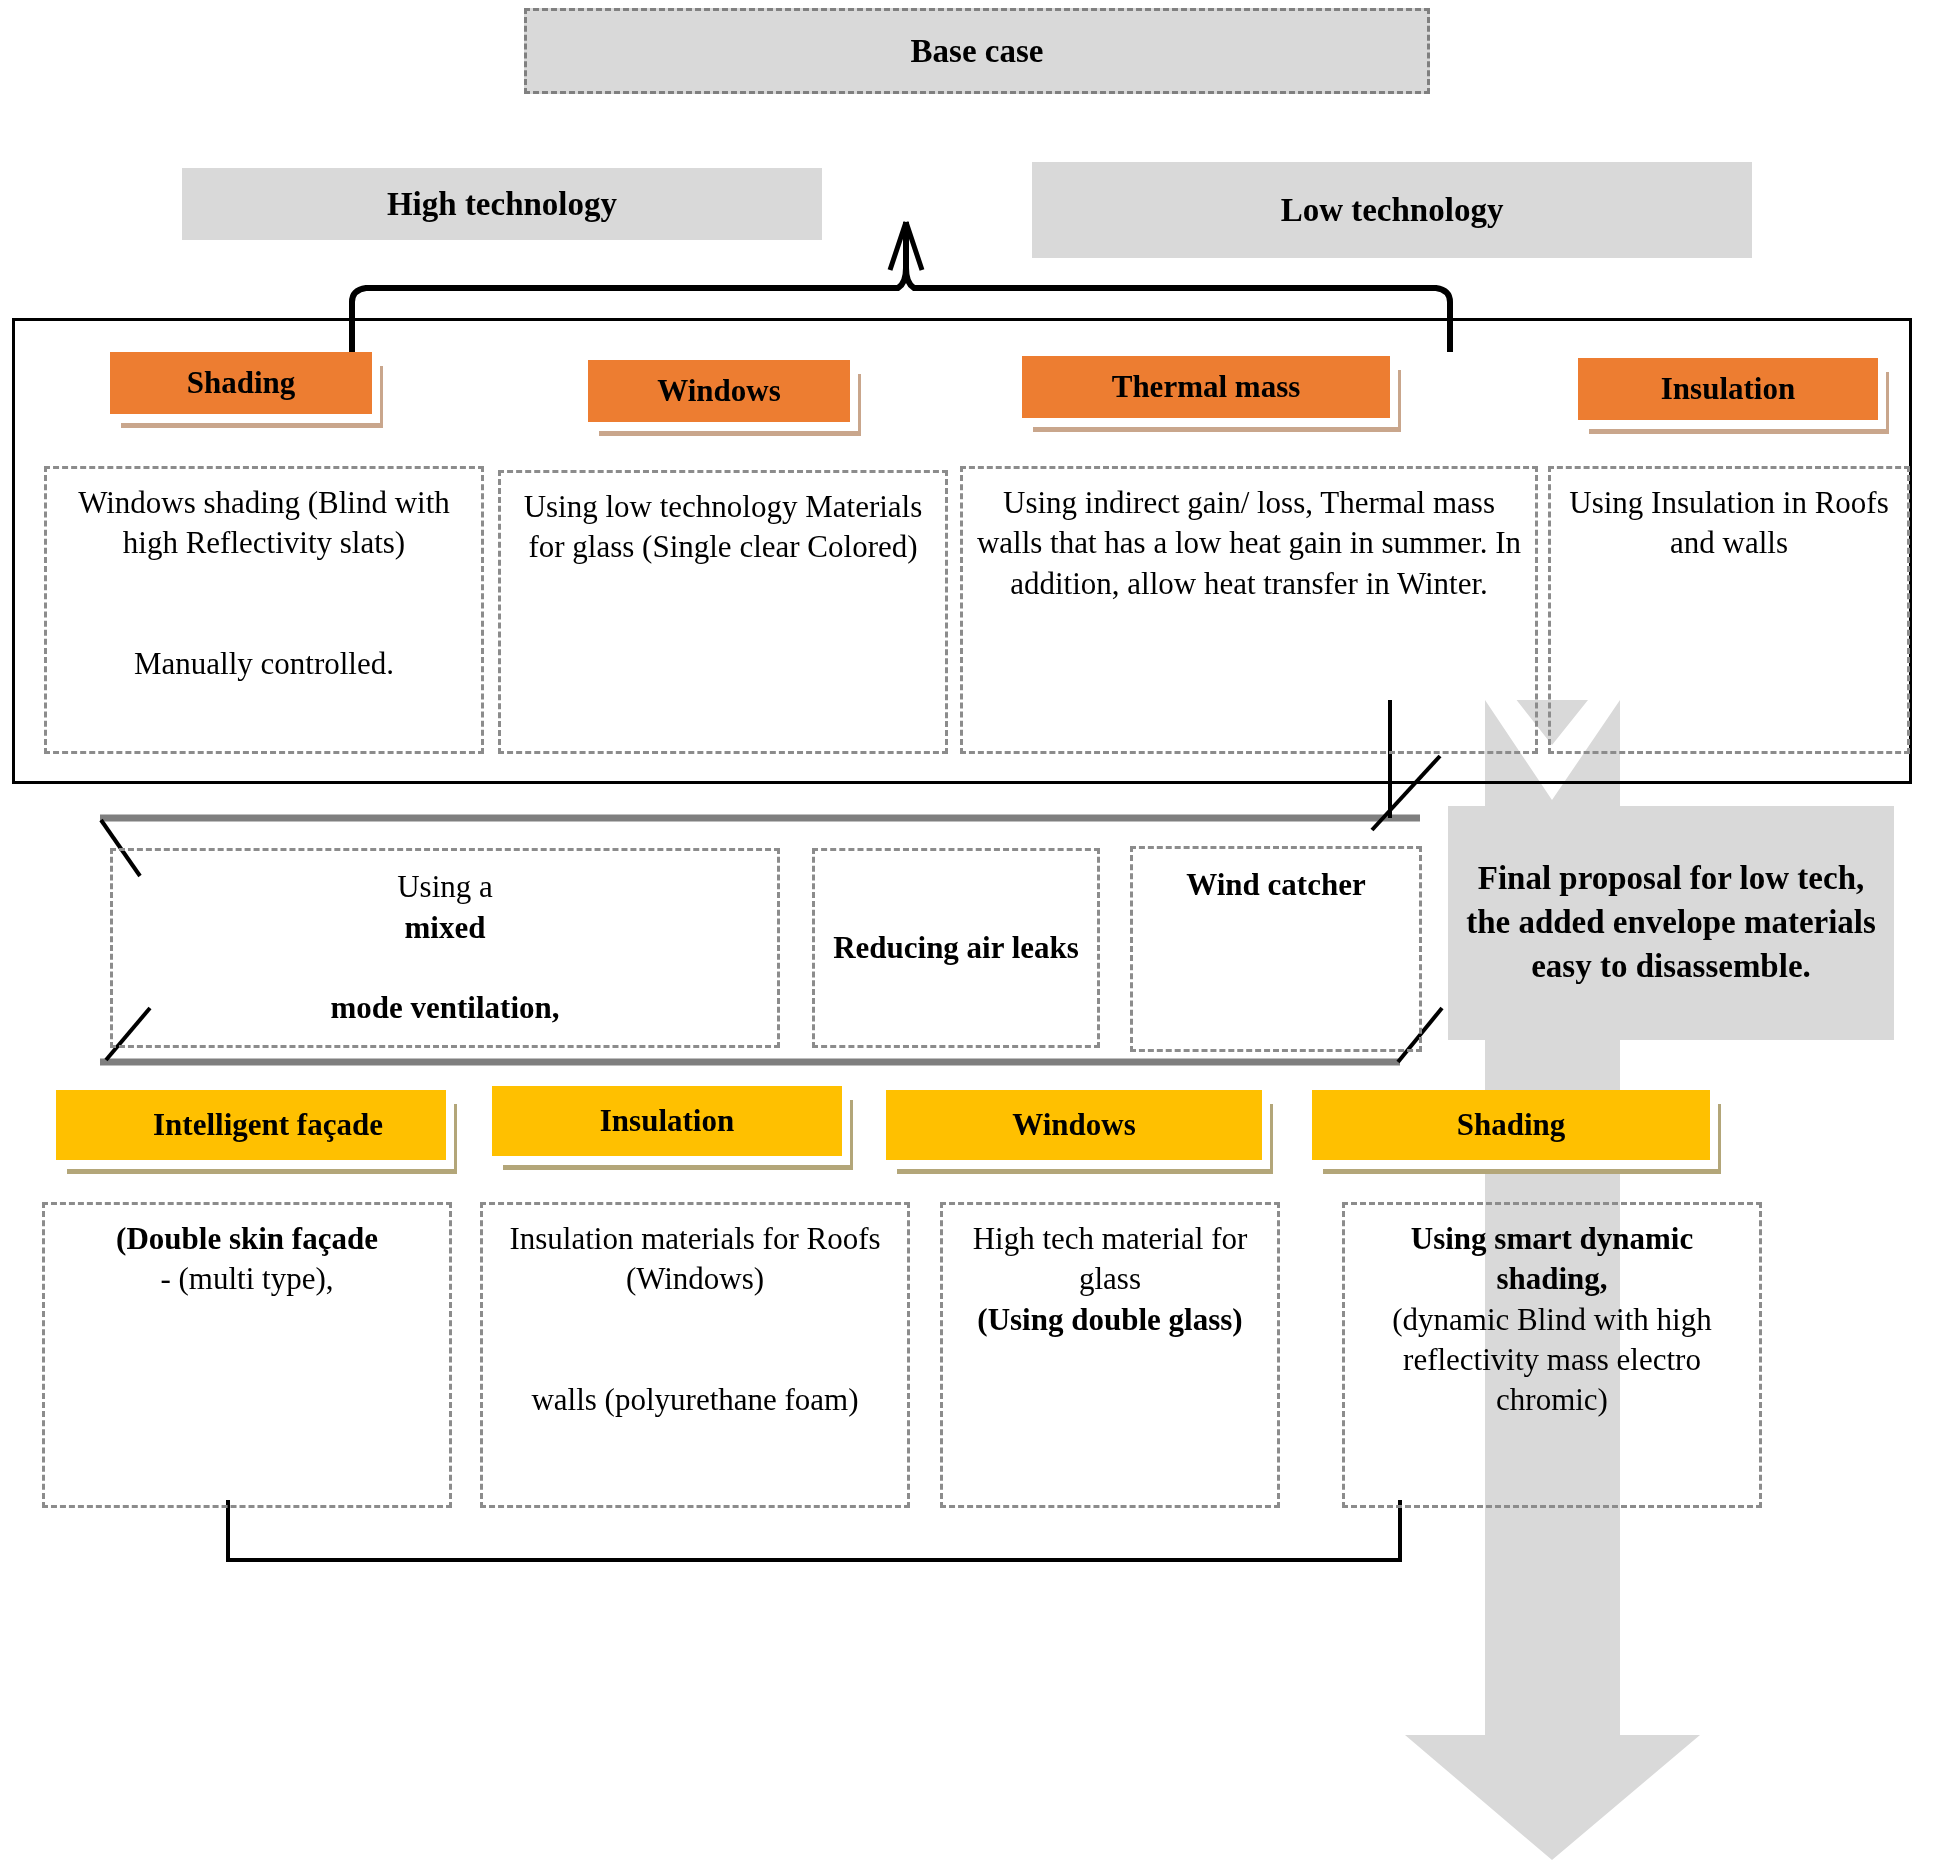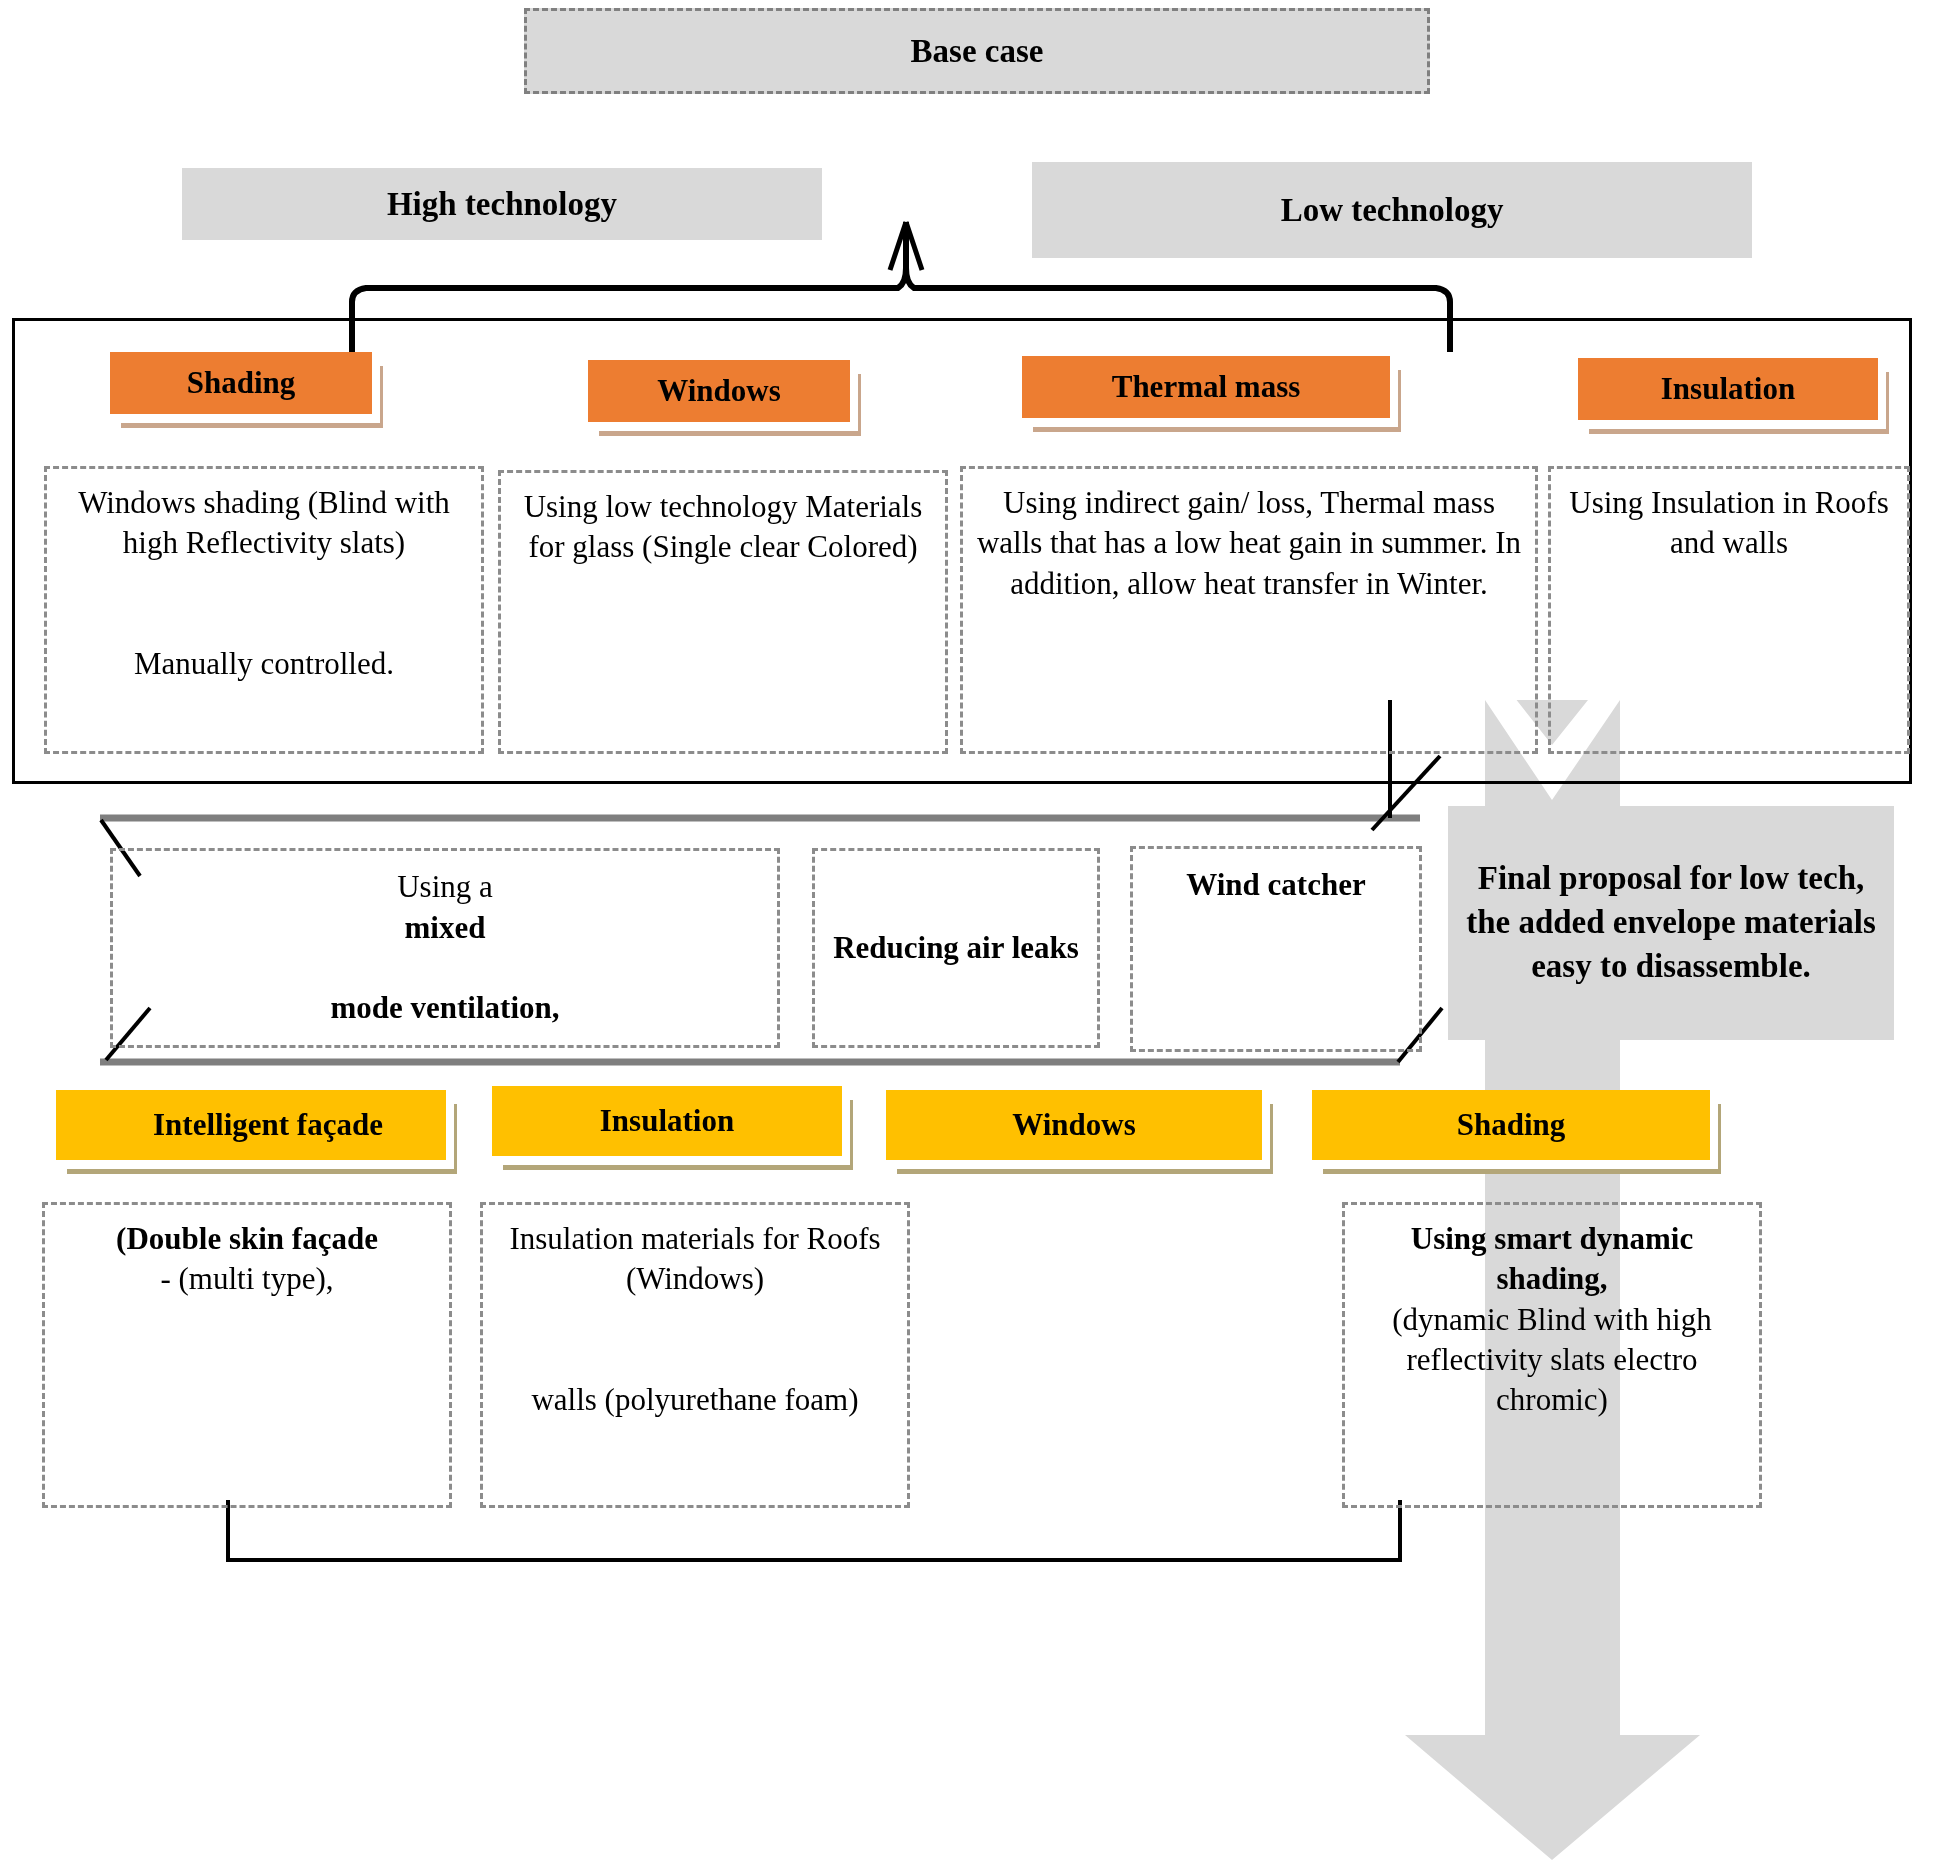--- a/index.html
+++ b/index.html
@@ -148,22 +148,27 @@
   </div>
 
   <div class="dashbox" style="left:480px;top:1202px;width:430px;height:306px;">
     <span>
       <span>Insulation materials for Roofs (Windows)</span>
       <br><br>
       <span>walls (polyurethane foam)</span>
     </span>
   </div>
 
+  <div class="dashbox" style="left:940px;top:1202px;width:340px;height:306px;">
+    <span>
+      <span>High tech material for glass </span><b>(Using double glass)</b>
+    </span>
+  </div>
 
   <div class="dashbox" style="left:1342px;top:1202px;width:420px;height:306px;">
     <span>
       <b>Using smart dynamic shading,</b>
-      <span>(dynamic Blind with high reflectivity slats electro chromic)</span>
+      <span>(dynamic Blind with high reflectivity mass electro chromic)</span>
     </span>
   </div>
 
 
 </div>
 
 </body></html>

